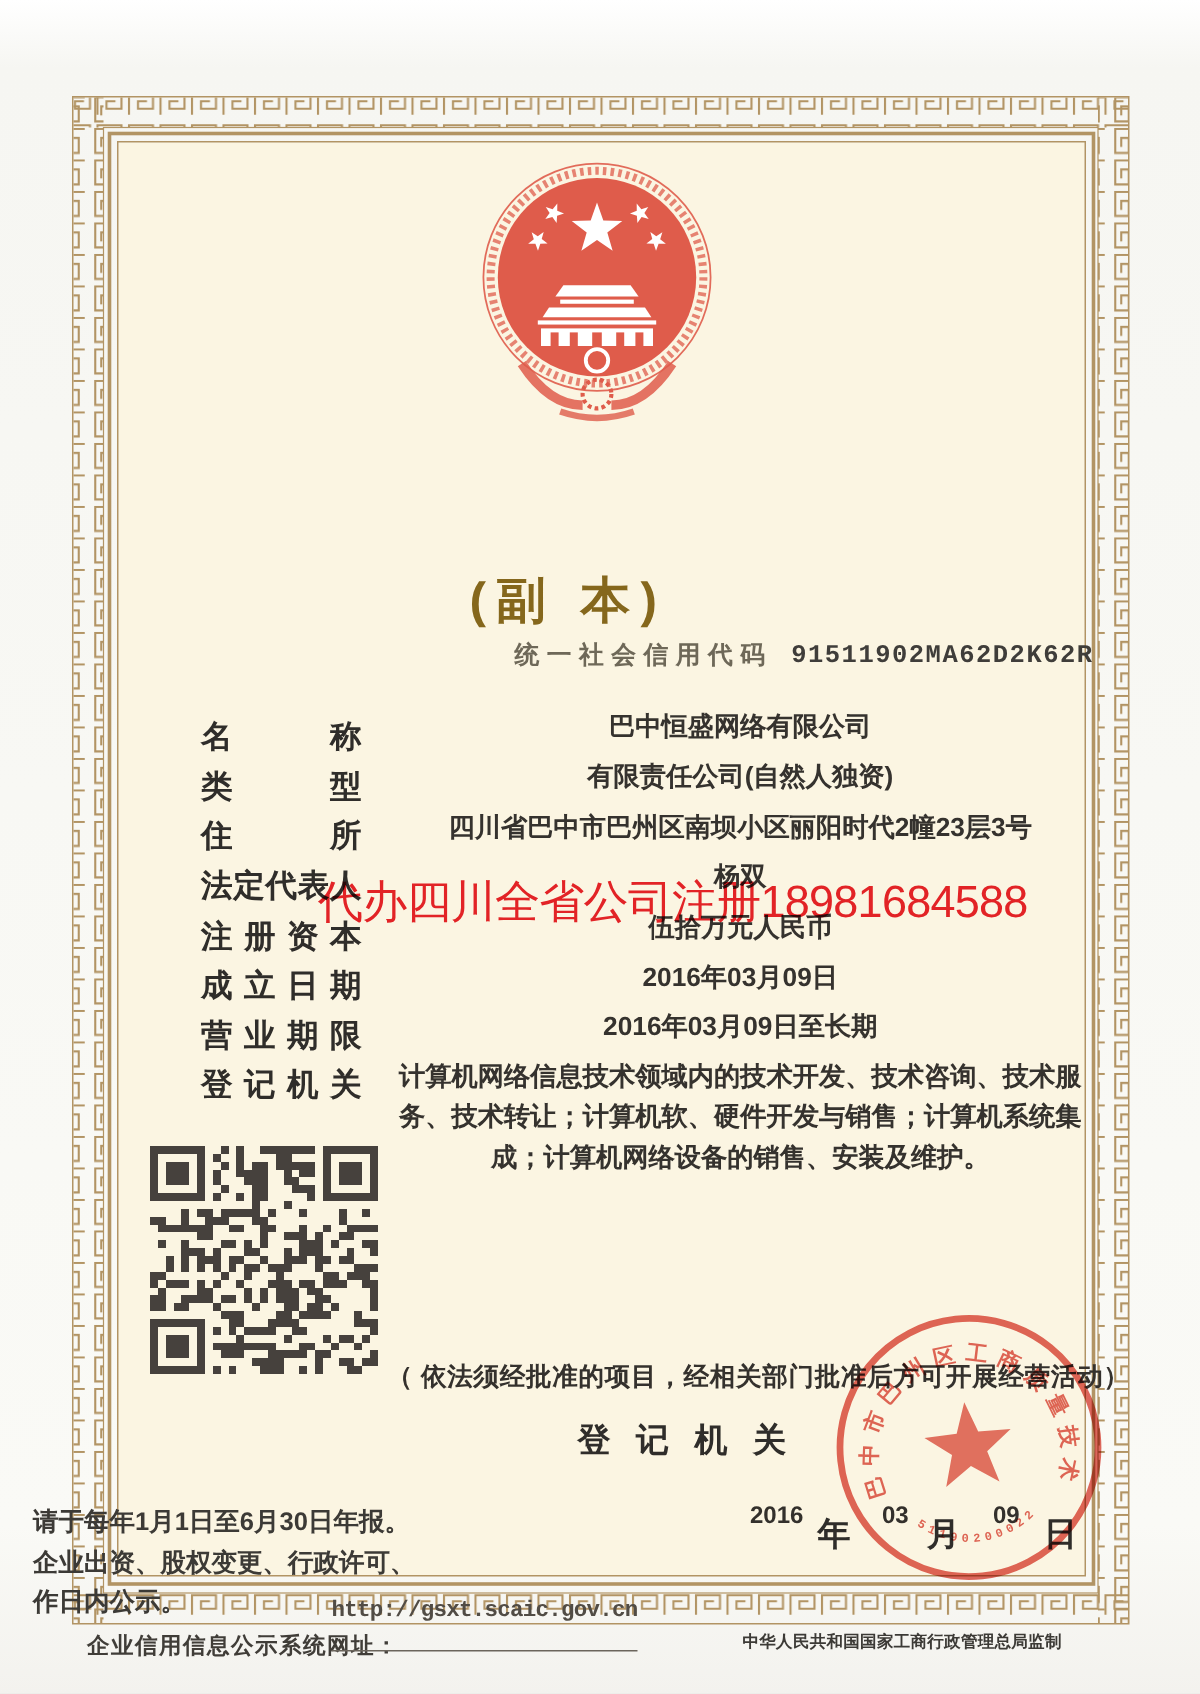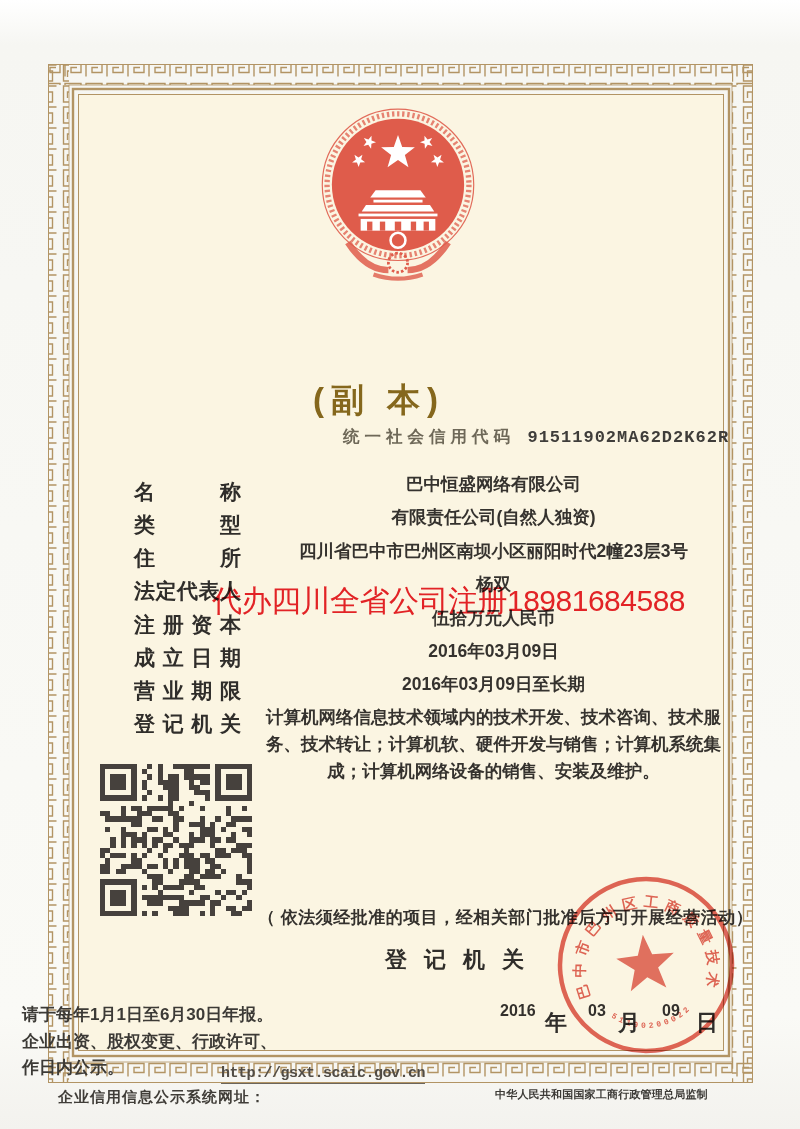--- a/index.html
+++ b/index.html
@@ -60,21 +60,21 @@
   .date-unit{position:absolute;font-size:22px;font-weight:600;color:#2f2d2a;}
   
   .foot-left{
     left:22px;top:1002px;width:256px;
     font-size:17px;font-weight:600;color:#3c3a36;line-height:26.5px;
   }
   .site-label{left:58px;top:1088px;font-size:15px;font-weight:600;color:#403d38;letter-spacing:1px;}
   .site-url{
     left:221px;top:1065px;font-size:15px;font-weight:700;color:#514c45;
     font-family:"Liberation Mono","DejaVu Sans Mono",monospace;
-    border-bottom:1.5px solid #6b655c;padding-bottom:1px;letter-spacing:-0.5px;
+    border-bottom:1.5px solid #6b655c;padding-bottom:18px;letter-spacing:-0.5px;
   }
   .supervisor{left:495px;top:1087px;font-size:11px;font-weight:600;color:#3c3a36;letter-spacing:0.2px;white-space:nowrap;}
   
   #seal-svg{left:553px;top:872px;width:186px;height:186px;mix-blend-mode:multiply;opacity:0.88;}
   #qr-svg{left:100px;top:764px;width:152px;height:152px;}
   #emblem-svg{left:318px;top:108px;width:160px;height:176px;}
   #frame-svg{left:0;top:0;width:800px;height:1129px;}
 </style>
 </head>
 <body>

